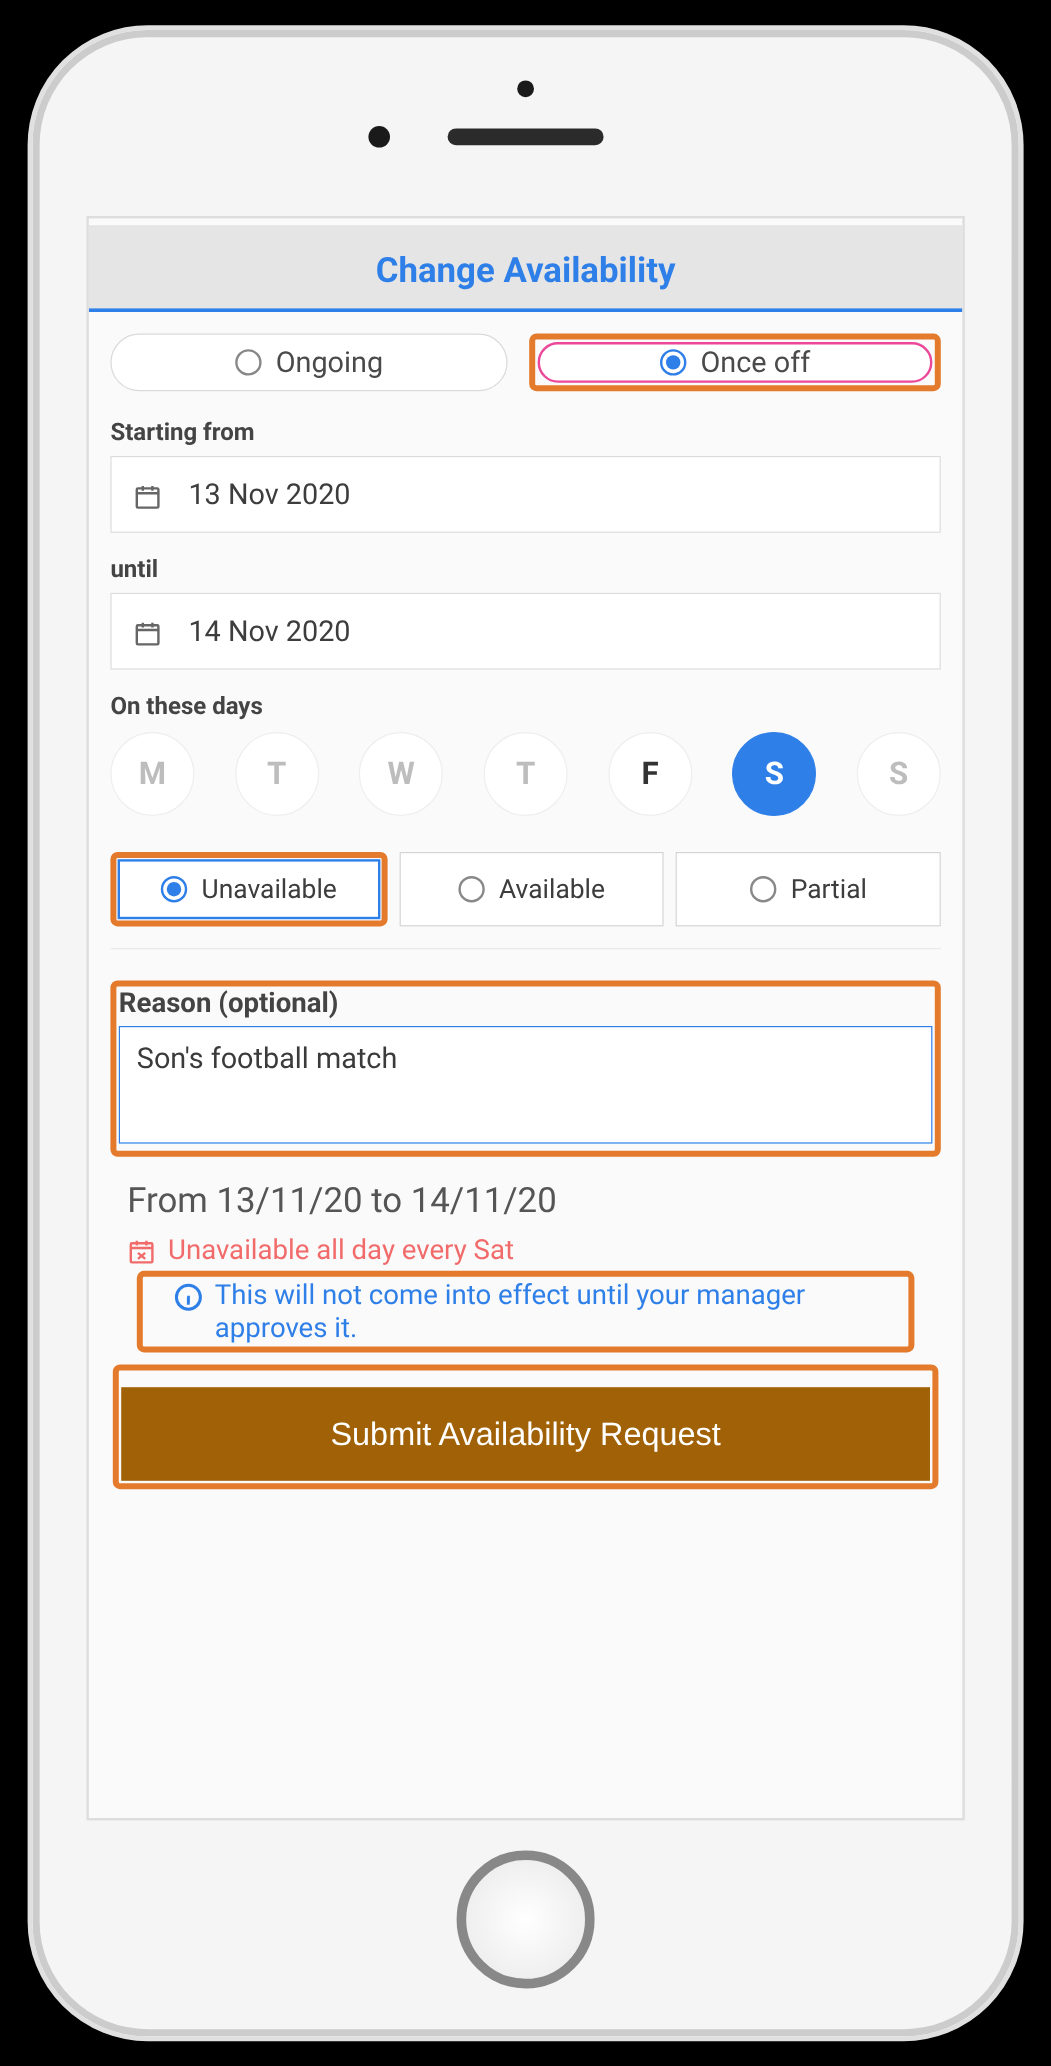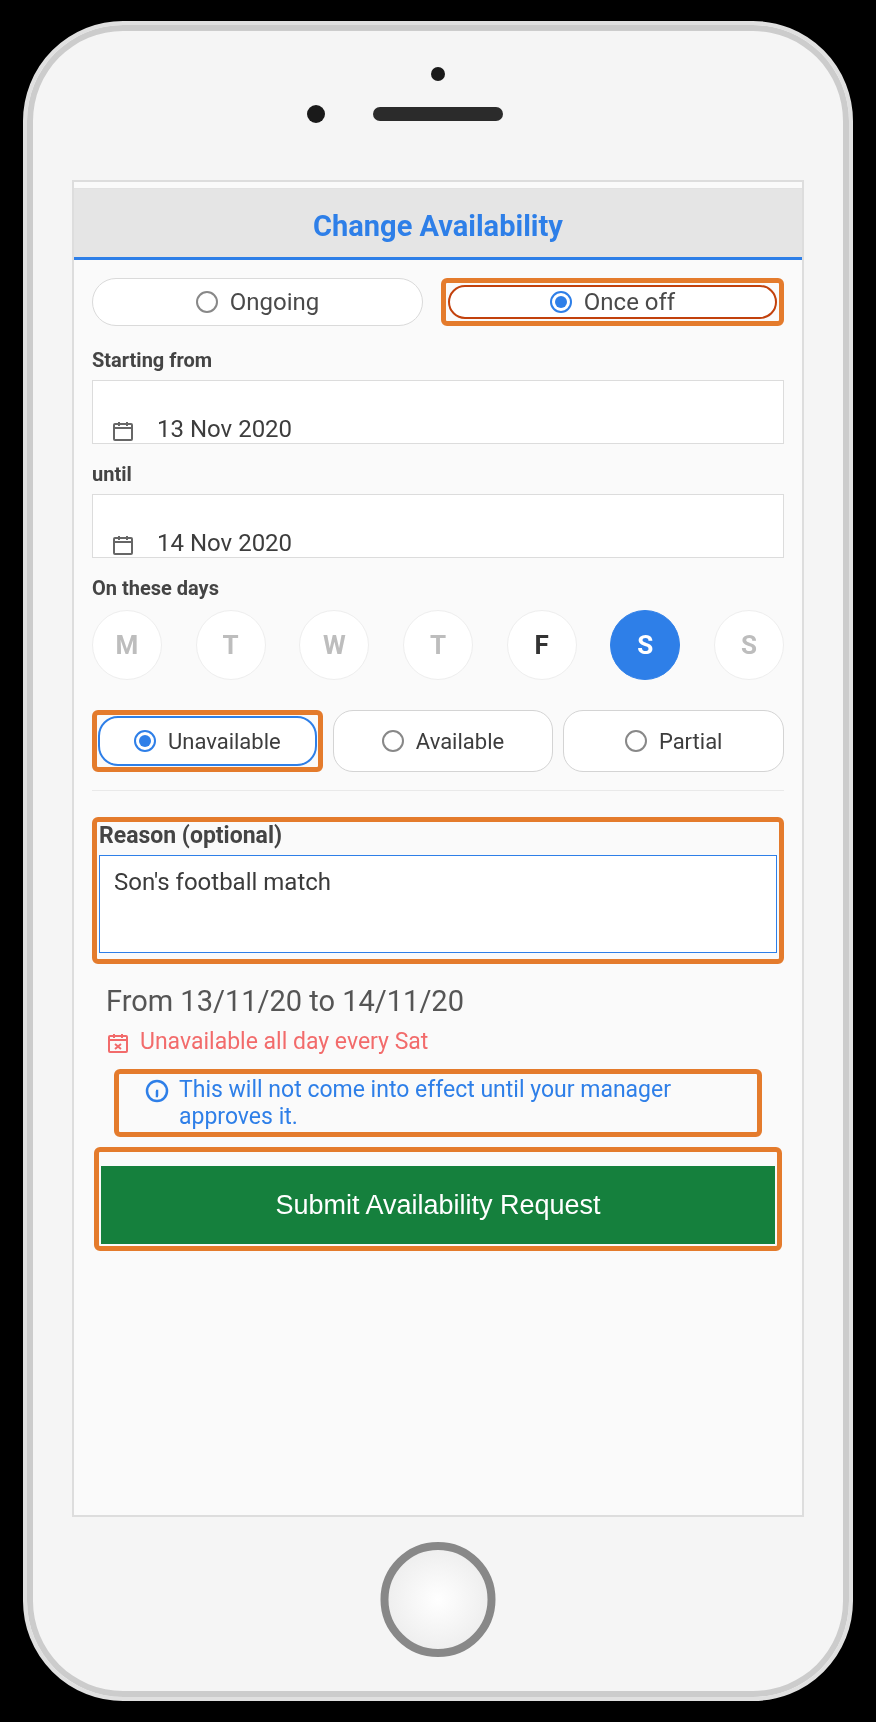--- a/index.html
+++ b/index.html
@@ -79,89 +79,89 @@
     border: 1px solid #dadada;
     border-radius: 34px;
     display: flex;
     align-items: center;
     justify-content: center;
     font-size: 24px;
     color: #4a4a4a;
     background: #fff;
     cursor: pointer;
   }
-  .seg-btn.selected { border: 2px solid #c2410c; align-items: center; }
+  .seg-btn.selected { border: 2px solid #ec4899; align-items: center; }
   .radio {
     width: 22px; height: 22px; border: 2px solid #888; border-radius: 50%;
     display: inline-block; margin-right: 12px; position: relative;
   }
   .radio.on { border-color: #2e7fe8; }
   .radio.on::after {
     content: ""; position: absolute; width: 12px; height: 12px; background: #2e7fe8;
     border-radius: 50%; top: 3px; left: 3px;
   }
 
   .hl-box { border: 5px solid #e47b2c; border-radius: 6px; }
   .hl-once { padding: 2px; }
 
   .form-label { font-size: 20px; font-weight: 700; color: #444; margin: 10px 0 8px; }
 
   .date-field {
     background: #fff;
     border: 1px solid #dcdcdc;
     height: 64px;
     display: flex;
-    align-items: flex-end;
+    align-items: center;
     padding: 0 18px;
     font-size: 24px;
     color: #3d3d3d;
     margin-bottom: 18px;
     cursor: pointer;
   }
   .date-field .cal-icon { margin-right: 22px; color: #666; }
 
   .days-row { display: flex; justify-content: space-between; margin-top: 10px; margin-bottom: 30px; }
   .day {
     width: 70px; height: 70px; border-radius: 50%;
     display: flex; align-items: center; justify-content: center;
     background: #fff; color: #bdbdbd; font-size: 26px; font-weight: 700;
     border: 1px solid #eee; cursor: pointer;
   }
   .day.enabled { color: #333; }
   .day.selected { background: #2e7fe8; color: #fff; border-color: #2e7fe8; }
 
   .status-row { display: flex; gap: 10px; border-bottom: 1px solid #e9e9e9; padding-bottom: 18px; margin-bottom: 26px; }
   .status-btn {
-    flex: 1; height: 62px; border: 1px solid #d4d4d4; border-radius: 20px;
+    flex: 1; height: 62px; border: 1px solid #d4d4d4; border-radius: 0;
     display: flex; align-items: center; justify-content: center;
     font-size: 22px; color: #3d3d3d; background: #fff; cursor: pointer;
   }
   .status-btn.selected { border: 2px solid #2e7fe8; }
   .hl-status { padding: 1px; }
 
   .reason-wrap { position: relative; padding: 0px 2px 2px; }
   .reason-label {
     font-size: 23px; font-weight: 700; color: #444; margin-bottom: 6px;
   }
   .reason-field {
     width: 100%; height: 98px; border: 1px solid #2e7fe8;
     padding: 12px 14px; font-size: 24px; color: #3b3b3b;
     font-family: inherit; resize: none;
     position: relative;
   }
 
   .summary { padding: 20px 14px 0; }
   .summary-title { font-size: 29px; color: #555; margin-bottom: 10px; }
-  .summary-line1 { font-size: 23px; color: #f26b6b; display: flex; align-items: center; gap: 10px; margin-bottom: 14px; }
+  .summary-line1 { font-size: 23px; color: #f26b6b; display: flex; align-items: center; gap: 10px; margin-bottom: 4px; }
   .summary-line2 { font-size: 23px; color: #2e7fe8; display: flex; align-items: flex-start; gap: 10px; padding: 2px 4px; margin-left: 22px; }
   .summary-line2 .txt { flex:1; }
 
   .submit-btn {
     display: flex; align-items: center; justify-content: center;
-    height: 78px; background: #15803d; color: #fff;
+    height: 78px; background: #a16207; color: #fff;
     font-size: 27px; border: none; width: 100%; cursor: pointer;
     margin-top: 12px;
   }
   .hl-submit { padding: 2px; }
   .hl-info { padding: 0px; margin: 2px 8px; }
 
   
   svg { display: inline-block; vertical-align: middle; }
 </style>
 </head>

